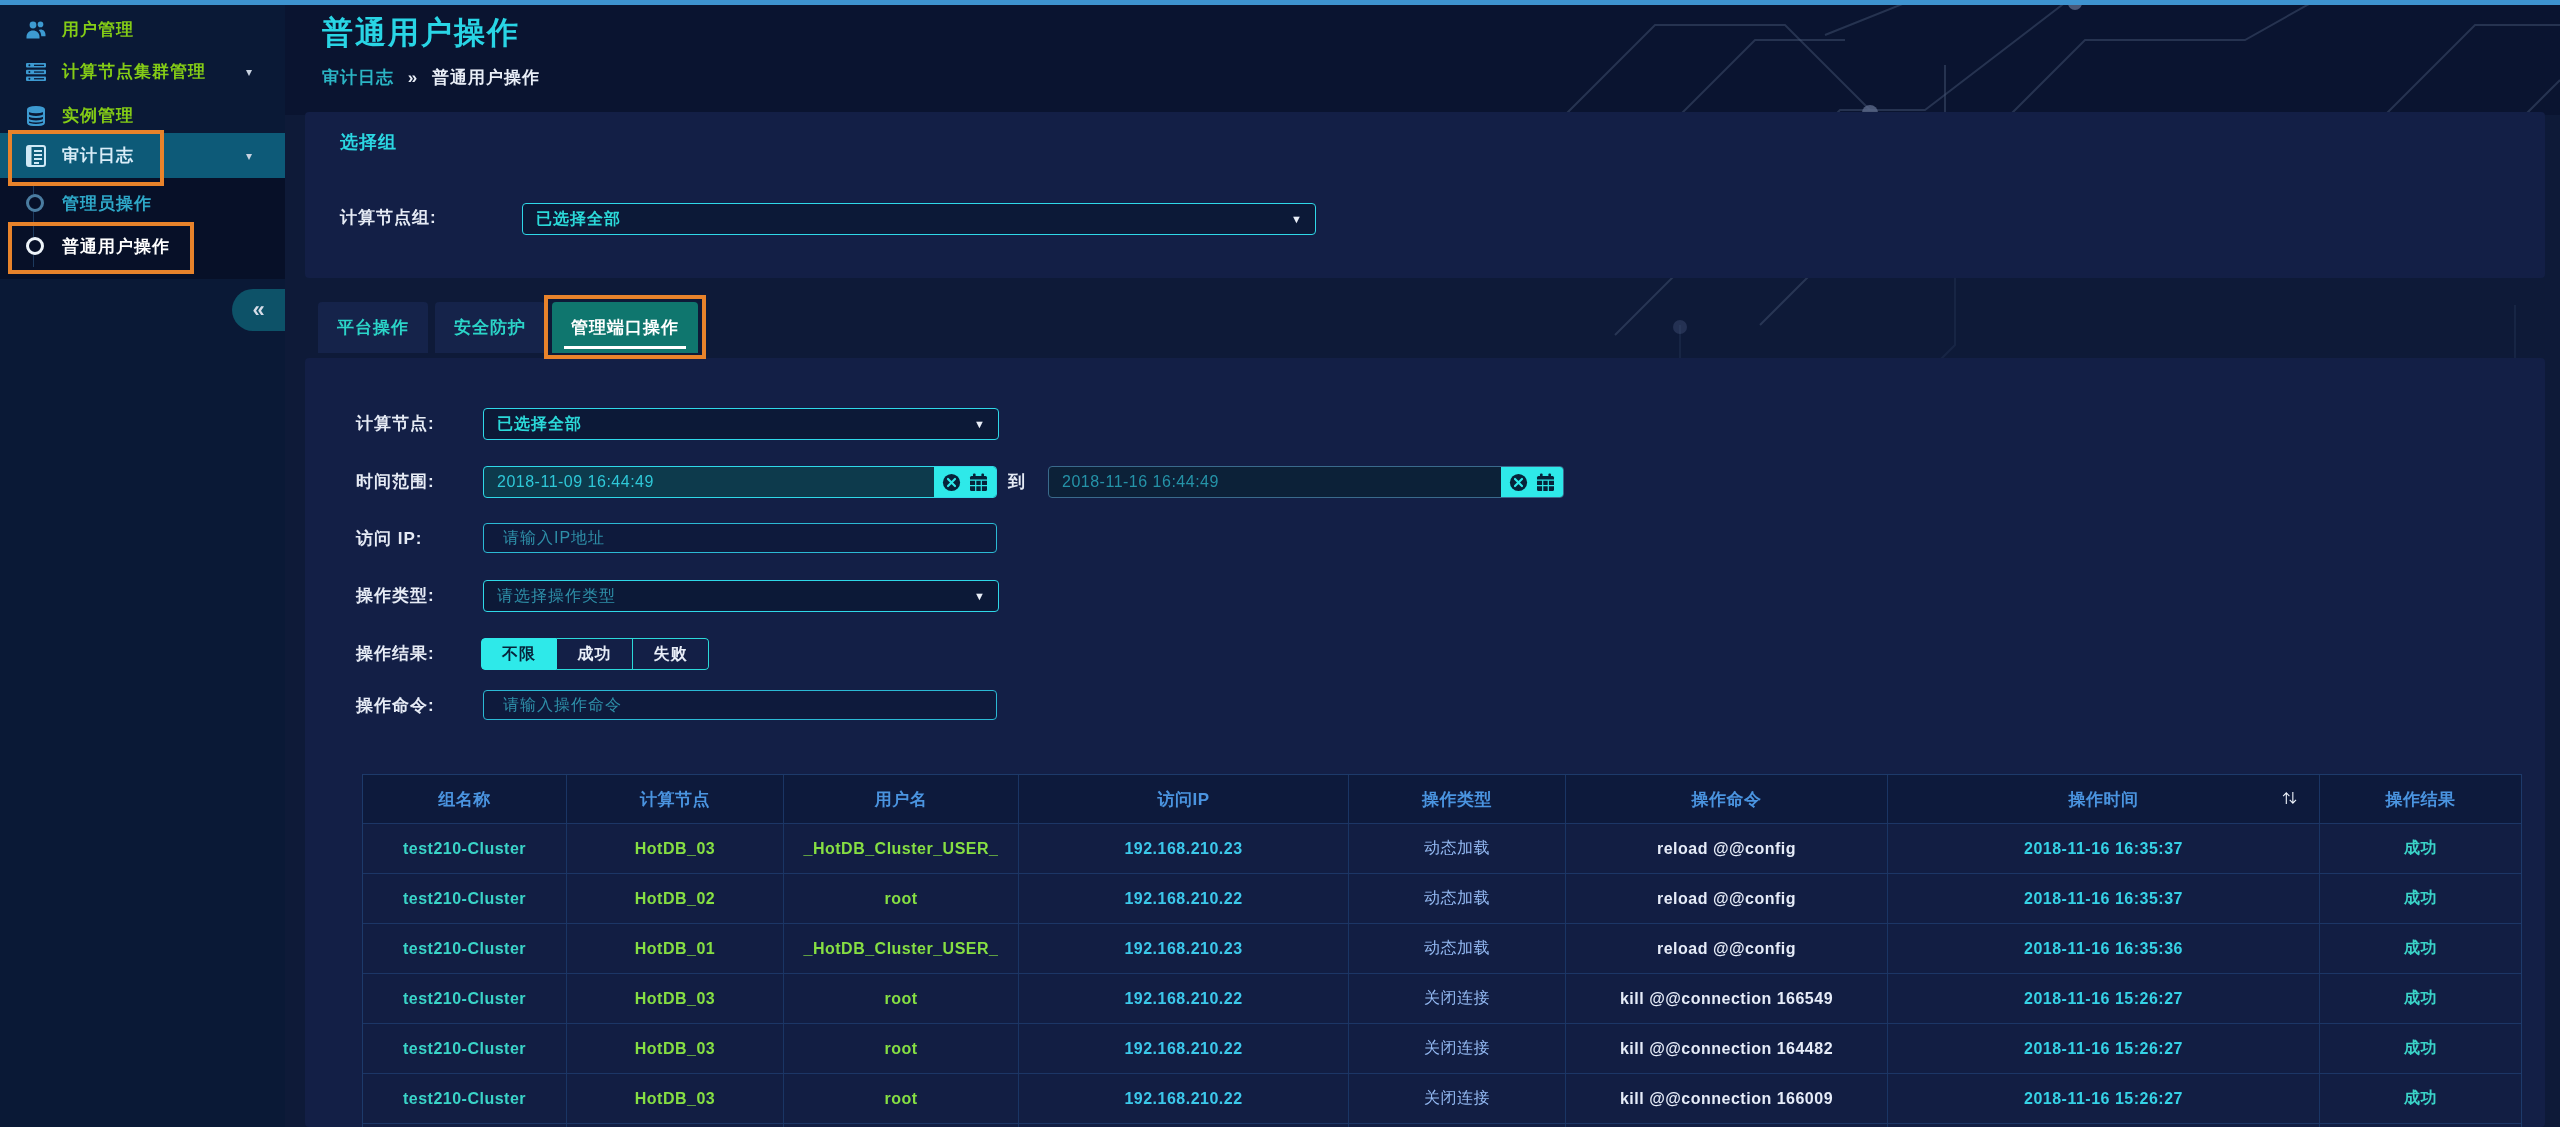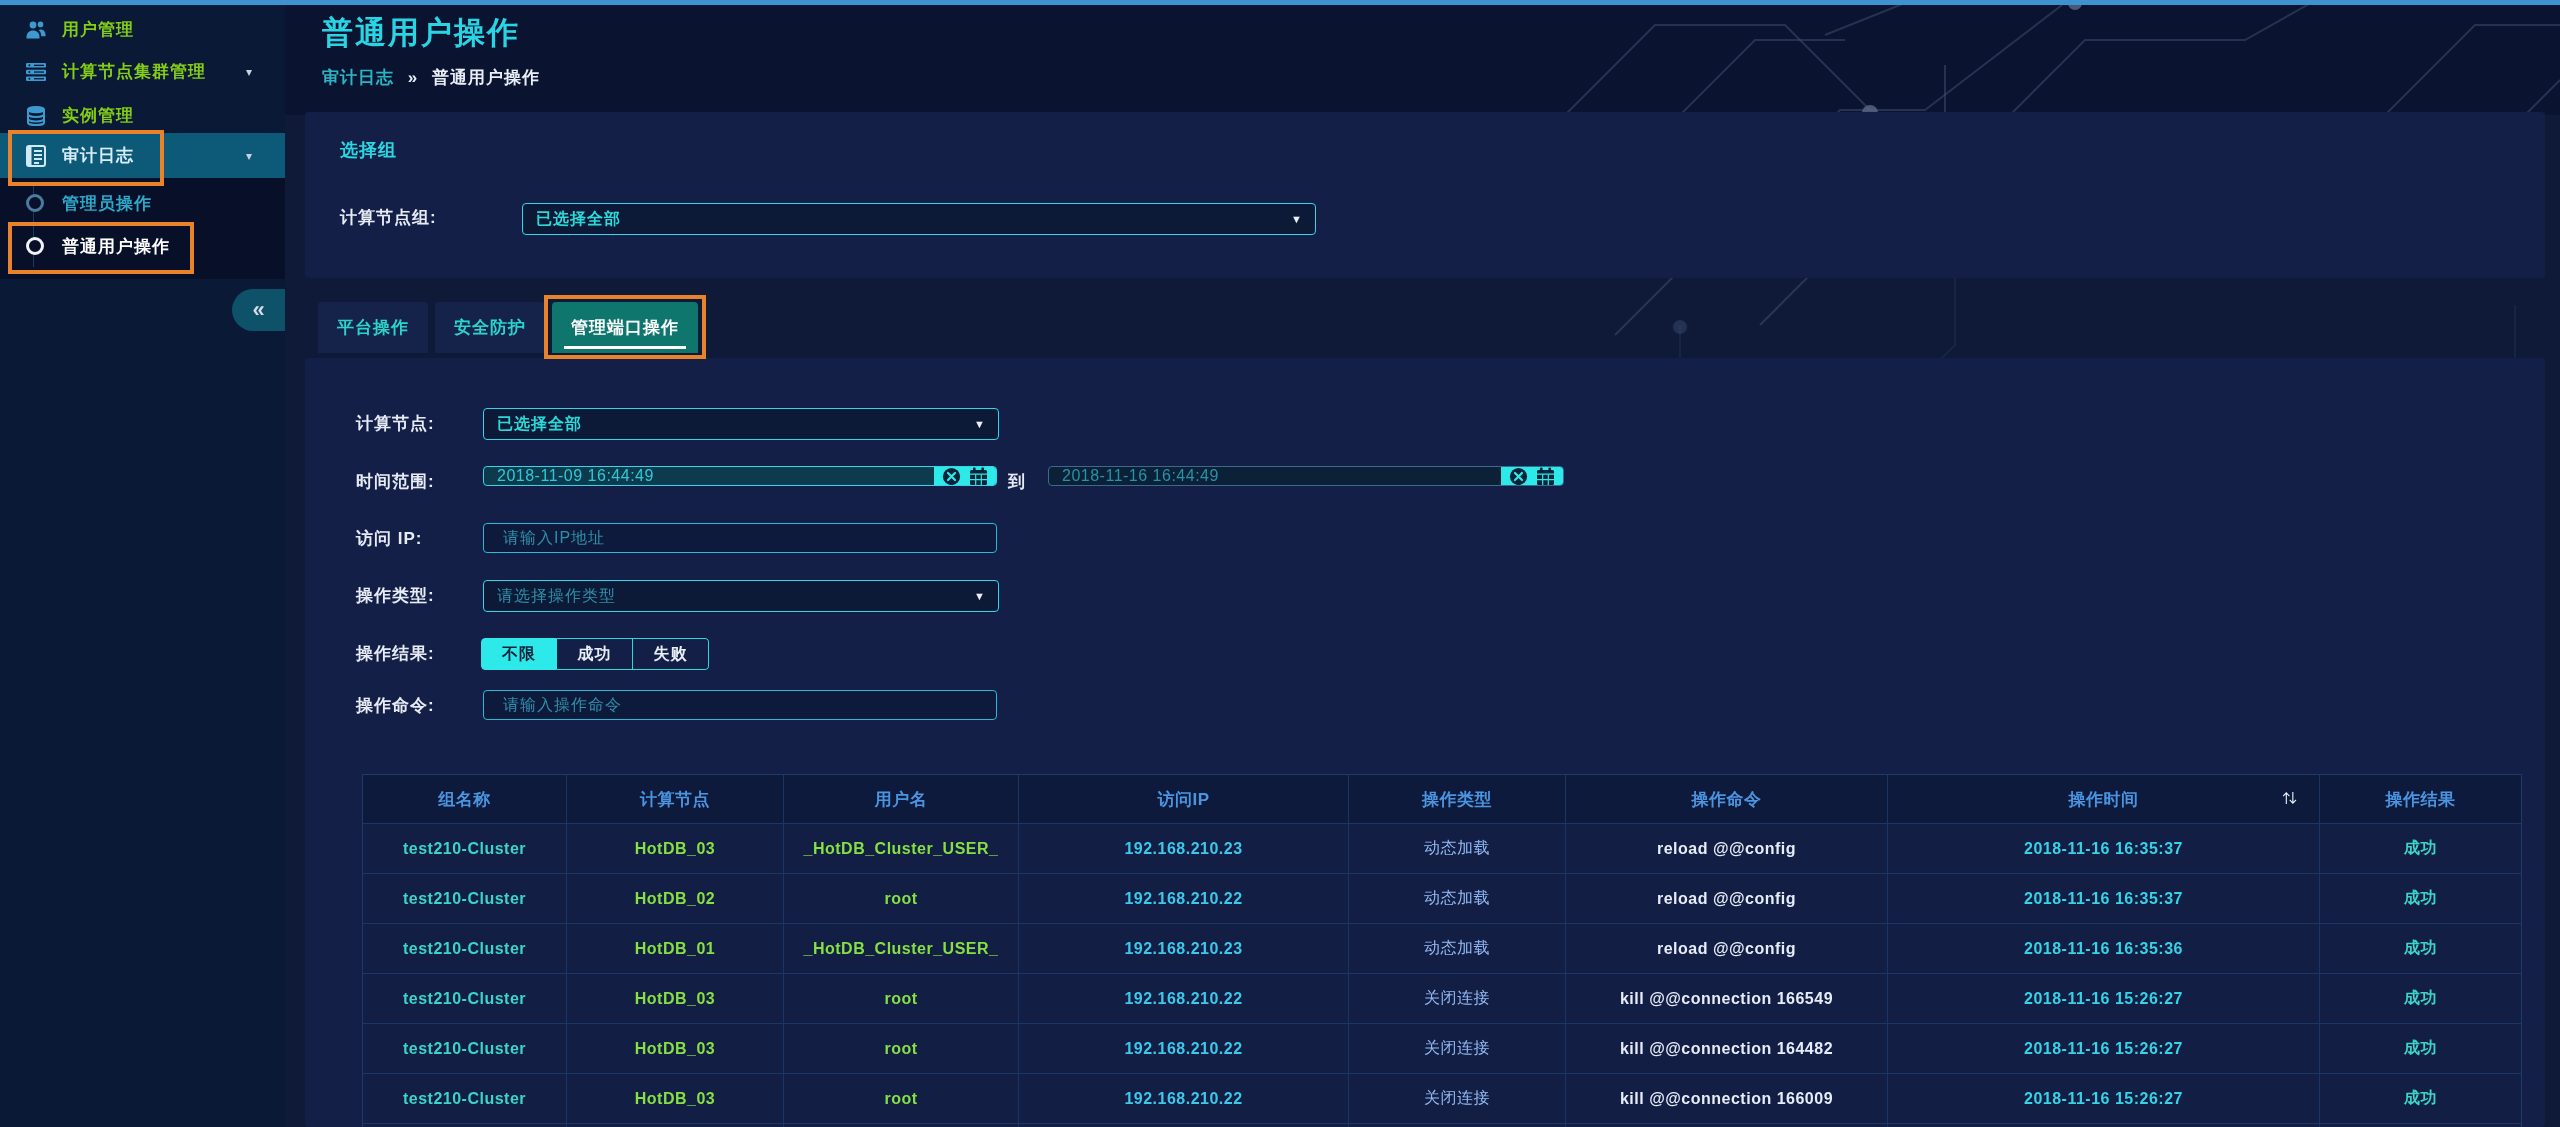--- a/index.html
+++ b/index.html
@@ -46,21 +46,21 @@
   .page-title{left:322px;top:12px;font-size:31px;font-weight:bold;color:#29d5e5;letter-spacing:2px;}
   .breadcrumb{left:322px;top:66px;font-size:17px;font-weight:bold;letter-spacing:1px;}
   .breadcrumb .bc-parent{color:#2bb5c4;}
   .breadcrumb .bc-sep{color:#e9eef7;margin:0 8px;}
   .breadcrumb .bc-cur{color:#e9eef7;}
 
   
   .panel{background:#131f46;border-radius:4px;}
   .panel1{left:305px;top:112px;width:2240px;height:166px;}
   .panel2{left:305px;top:358px;width:2240px;height:769px;overflow:hidden;}
-  .panel-title{position:absolute;left:35px;top:18px;font-size:18px;font-weight:bold;color:#2bd7e2;letter-spacing:1px;margin-top:8px;}
+  .panel-title{position:absolute;left:35px;top:18px;font-size:18px;font-weight:bold;color:#2bd7e2;letter-spacing:1px;}
   .p1-label{position:absolute;left:35px;top:91px;height:30px;line-height:30px;font-size:17px;font-weight:bold;color:#e6ebf5;letter-spacing:1px;}
   .p1-select{position:absolute;left:217px;top:91px;width:792px;}
 
   
   .sel{position:relative;height:30px;border:1px solid #2fd8e8;border-radius:4px;background:rgba(8,20,44,.55);
        display:flex;align-items:center;cursor:pointer;}
   .sel .sel-text{margin-left:13px;font-size:16px;font-weight:bold;color:#2bd9d9;letter-spacing:1px;}
   .sel .sel-text.ph{color:#2e8fa8;font-weight:normal;}
   .sel .caret{position:absolute;right:13px;font-size:11px;color:#e9eef7;}
 
@@ -74,21 +74,21 @@
   .tab{position:relative;height:51px;padding:0 19px;background:#15234a;border-radius:4px 4px 0 0;
        display:flex;align-items:center;font-size:17px;font-weight:bold;color:#2bd4c8;letter-spacing:1px;cursor:pointer;}
   .tab.active{color:#ffffff;background:#0f766e;}
   .tab.active .underline{position:absolute;left:12px;right:12px;bottom:4px;height:3px;background:#ffffff;}
 
   
   .f-label{position:absolute;left:51px;height:32px;line-height:32px;font-size:17px;font-weight:bold;color:#e6ebf5;letter-spacing:1px;}
   .f-ctl{position:absolute;left:178px;width:514px;}
   .r1{top:50px;}.r2{top:108px;}.r3{top:165px;}.r4{top:222px;}.r5{top:280px;}.r6{top:332px;}
 
-  .datebox{display:flex;align-items:stretch;height:20px;border-radius:4px;overflow:hidden;box-sizing:border-box;}
+  .datebox{display:flex;align-items:stretch;height:32px;border-radius:4px;overflow:hidden;box-sizing:border-box;}
   .datebox .dtext{flex:1;display:flex;align-items:center;padding-left:13px;font-size:16px;letter-spacing:.5px;}
   .datebox .dicons{width:62px;background:#2ee9e9;display:flex;align-items:center;justify-content:space-evenly;cursor:pointer;}
   .datebox.from{border:1px solid #2fd8e8;background:#0d3a4c;width:514px;}
   .datebox.from .dtext{color:#2fc8d8;}
   .datebox.to{border:1px solid #3a6a8c;background:#0c2138;width:516px;}
   .datebox.to .dtext{color:#2593a8;}
   .to-wrap{position:absolute;left:743px;top:108px;display:flex;align-items:center;justify-content:flex-end;}
   .to-label{position:absolute;left:703px;top:108px;height:32px;line-height:32px;font-size:17px;font-weight:bold;color:#e6ebf5;}
 
   .btn-group{position:absolute;left:176px;top:280px;display:flex;height:32px;border-radius:4px;overflow:hidden;}

